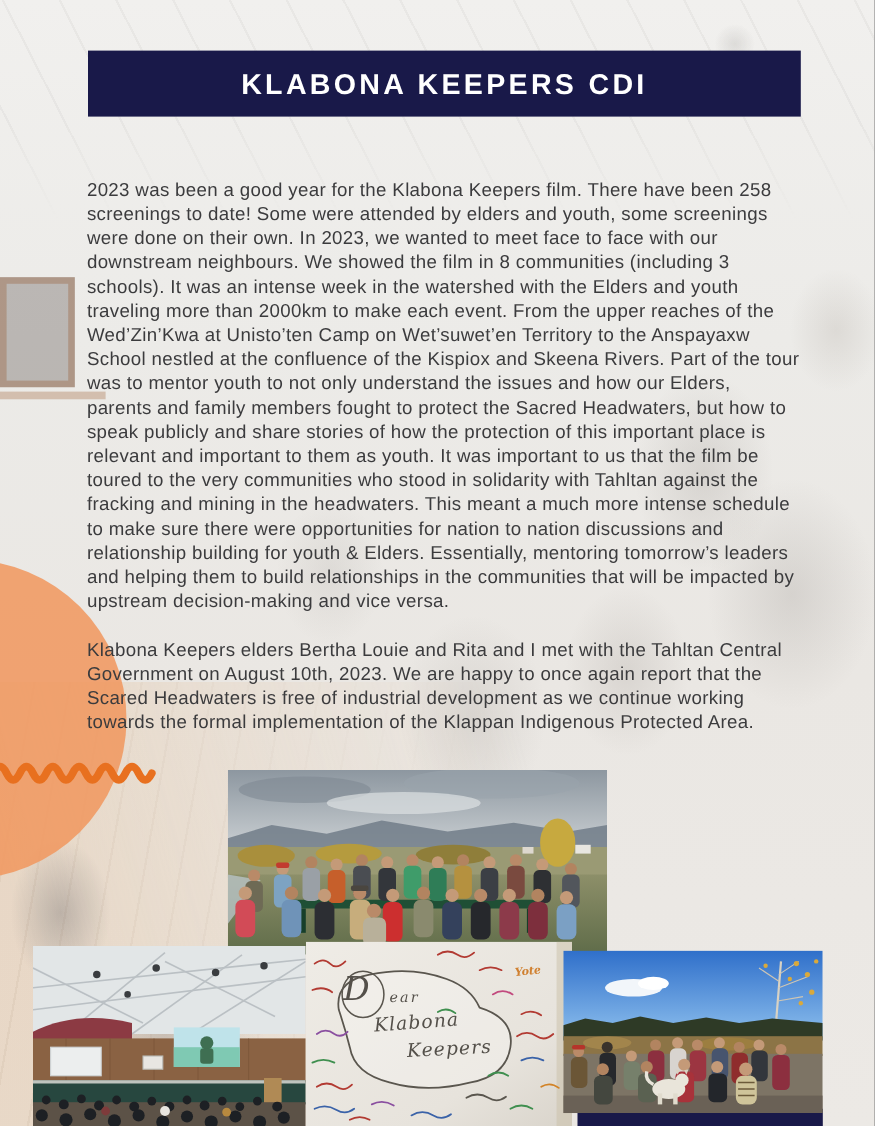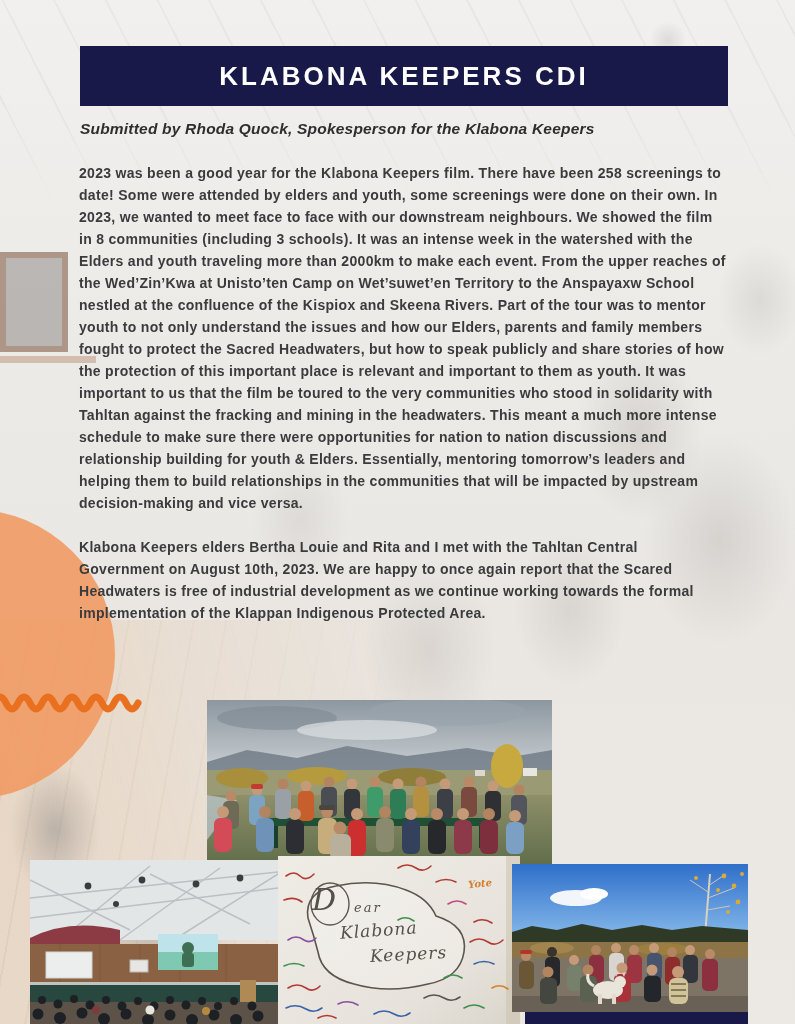--- a/index.html
+++ b/index.html
@@ -42,21 +42,21 @@
 
   
   .banner{position:absolute;left:80px;top:46px;width:648px;height:60px;background:#191949;
     display:flex;align-items:center;justify-content:center;}
   .banner h1{margin:0;color:#fff;font-size:26px;font-weight:800;letter-spacing:3px;}
   .byline{position:absolute;left:80px;top:120px;width:648px;font-size:15.5px;font-style:italic;
     font-weight:700;color:#2e2e30;letter-spacing:.2px;}
 
   
   .bodytext{position:absolute;left:79px;top:162px;width:648px;color:#3b3b3d;}
-  .bodytext p{margin:0 0 22px 0;font-size:14px;line-height:22px;letter-spacing:.3px;font-weight:700;}
+  .bodytext p{margin:0 0 22px 0;font-size:17px;line-height:22px;letter-spacing:.3px;font-weight:400;}
 
   
   .photo{position:absolute;overflow:hidden;}
   #photoA{left:207px;top:700px;width:345px;height:168px;}
   #photoB{left:30px;top:860px;width:248px;height:164px;}
   #photoC{left:278px;top:856px;width:242px;height:168px;}
   #photoD{left:512px;top:864px;width:236px;height:148px;z-index:3;}
   .navy-strip{position:absolute;left:525px;top:1008px;width:223px;height:16px;background:#191949;z-index:2;}
 
   
@@ -79,21 +79,20 @@
   <div class="bg-crowd"></div>
 
   <div class="orange-circle"></div>
   <svg class="squiggle" viewBox="0 0 152 28">
     <path d="M-6 15 q6 -12 12 0 t12 0 t12 0 t12 0 t12 0 t12 0 t12 0 t12 0 t12 0 t12 0 t12 0 t12 0" fill="none" stroke="#e8701f" stroke-width="7" stroke-linecap="round"></path>
   </svg>
 
   <div class="banner">
     <h1>KLABONA KEEPERS CDI</h1>
   </div>
-  <div class="byline">Submitted by Rhoda Quock, Spokesperson for the Klabona Keepers</div>
 
   <div class="bodytext">
     <p>2023 was been a good year for the Klabona Keepers film. There have been 258 screenings to date! Some were attended by elders and youth, some screenings were done on their own. In 2023, we wanted to meet face to face with our downstream neighbours. We showed the film in 8 communities (including 3 schools). It was an intense week in the watershed with the Elders and youth traveling more than 2000km to make each event. From the upper reaches of the Wed’Zin’Kwa at Unisto’ten Camp on Wet’suwet’en Territory to the Anspayaxw School nestled at the confluence of the Kispiox and Skeena Rivers. Part of the tour was to mentor youth to not only understand the issues and how our Elders, parents and family members fought to protect the Sacred Headwaters, but how to speak publicly and share stories of how the protection of this important place is relevant and important to them as youth. It was important to us that the film be toured to the very communities who stood in solidarity with Tahltan against the fracking and mining in the headwaters. This meant a much more intense schedule to make sure there were opportunities for nation to nation discussions and relationship building for youth &amp; Elders. Essentially, mentoring tomorrow’s leaders and helping them to build relationships in the communities that will be impacted by upstream decision-making and vice versa.</p>
     <p>Klabona Keepers elders Bertha Louie and Rita and I met with the Tahltan Central Government on August 10th, 2023. We are happy to once again report that the Scared Headwaters is free of industrial development as we continue working towards the formal implementation of the Klappan Indigenous Protected Area.</p>
   </div>
 
   <div class="photo" id="photoA">
     <svg width="345" height="168" viewBox="0 0 345 168">
       <defs>
         <linearGradient id="skyA" x1="0" y1="0" x2="0" y2="1">

